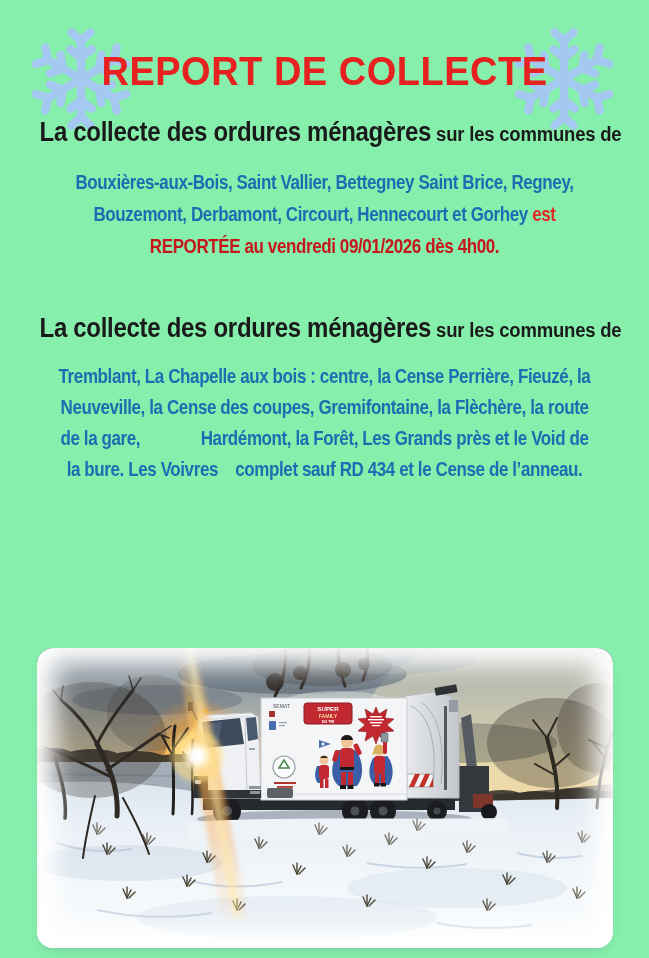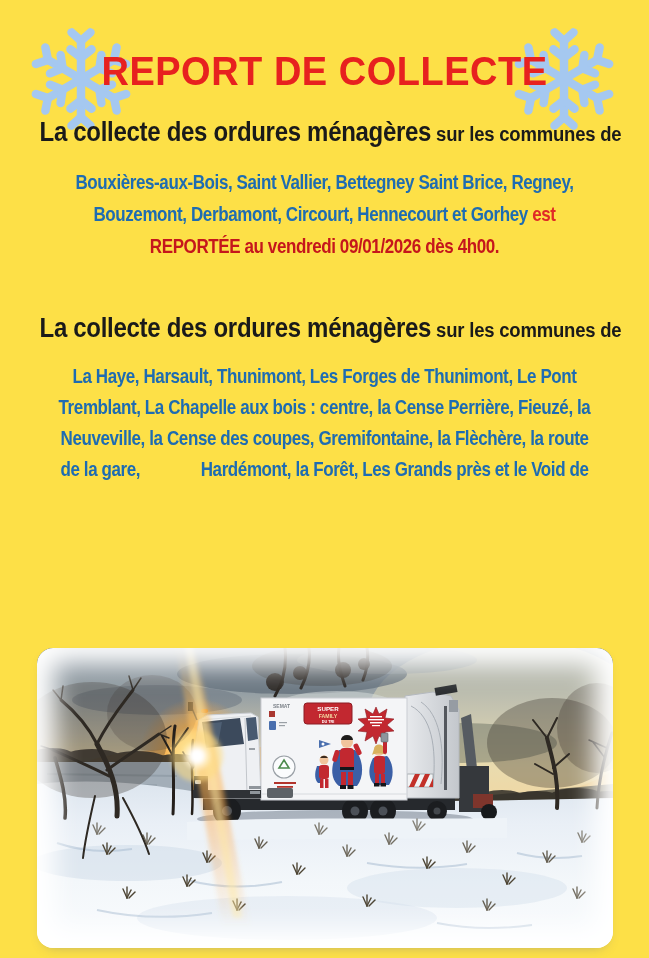--- a/index.html
+++ b/index.html
@@ -1,17 +1,17 @@
 <!DOCTYPE html>
 <html style="--titleRed: #E7211F; --red: #C5161C; --redBright: #E02A26; --blue: #1E6CB2; --ink: #1A1A1A; --flake: #A5C8F0;"><head>
 <meta charset="utf-8">
 <style>
   html,body{margin:0;padding:0;background:#fff;}
   .page{
-    position:relative;width:649px;height:958px;background:#fde047;overflow:hidden;
+    position:relative;width:649px;height:958px;background:#86efac;overflow:hidden;
     font-family:"Liberation Sans","DejaVu Sans",sans-serif;font-weight:bold;
   }
   
   .flake{position:absolute;top:24px;width:106px;height:110px;}
   .flake-left{left:28px;}
   .flake-right{left:511px;}
   .title{
     position:absolute;top:50px;left:0;right:0;text-align:center;
     font-size:38px;color:var(--titleRed);letter-spacing:.5px;white-space:nowrap;
   }
@@ -139,24 +139,24 @@
       <div class="line"><span class="fit" style="transform: scaleY(1.18);"><span class="seg-red">REPORTÉE au vendredi 09/01/2026 dès 4h00.</span></span></div>
     </div>
 
   <div class="heading heading-2">
     <span class="fit" style="transform: scaleY(1.12);">
       <span class="heading-main">La collecte des ordures ménagères</span><span class="heading-tail"> sur les communes de</span>
     </span>
   </div>
 
   <div class="para para-2">
-      <div class="line"><span class="fit" style="transform: scaleY(1.18);"><span class="seg-blue">La Haye, Harsault, Thunimont, Les Forges de Thunimont, Le Pont</span></span></div>
       <div class="line"><span class="fit" style="transform: scaleY(1.18);"><span class="seg-blue">Tremblant, La Chapelle aux bois : centre, la Cense Perrière, Fieuzé, la</span></span></div>
       <div class="line"><span class="fit" style="transform: scaleY(1.18);"><span class="seg-blue">Neuveville, la Cense des coupes, Gremifontaine, la Flèchère, la route</span></span></div>
       <div class="line"><span class="fit" style="transform: scaleY(1.18);"><span class="seg-blue">de la gare,              Hardémont, la Forêt, Les Grands près et le Void de</span></span></div>
+      <div class="line"><span class="fit" style="transform: scaleY(1.18);"><span class="seg-blue">la bure. Les Voivres    complet sauf RD 434 et le Cense de l’anneau.</span></span></div>
     </div>
 
   <div class="photo">
     <svg viewBox="0 0 576 300" width="576" height="300">
       <defs>
         <linearGradient id="skyG" x1="0" y1="0" x2="0" y2="1">
           <stop offset="0" stop-color="#6f7d8a"></stop>
             <stop offset=".28" stop-color="#96a0a5"></stop>
           <stop offset=".52" stop-color="#c2bda8"></stop>
             <stop offset=".72" stop-color="#e9d6a2"></stop>

